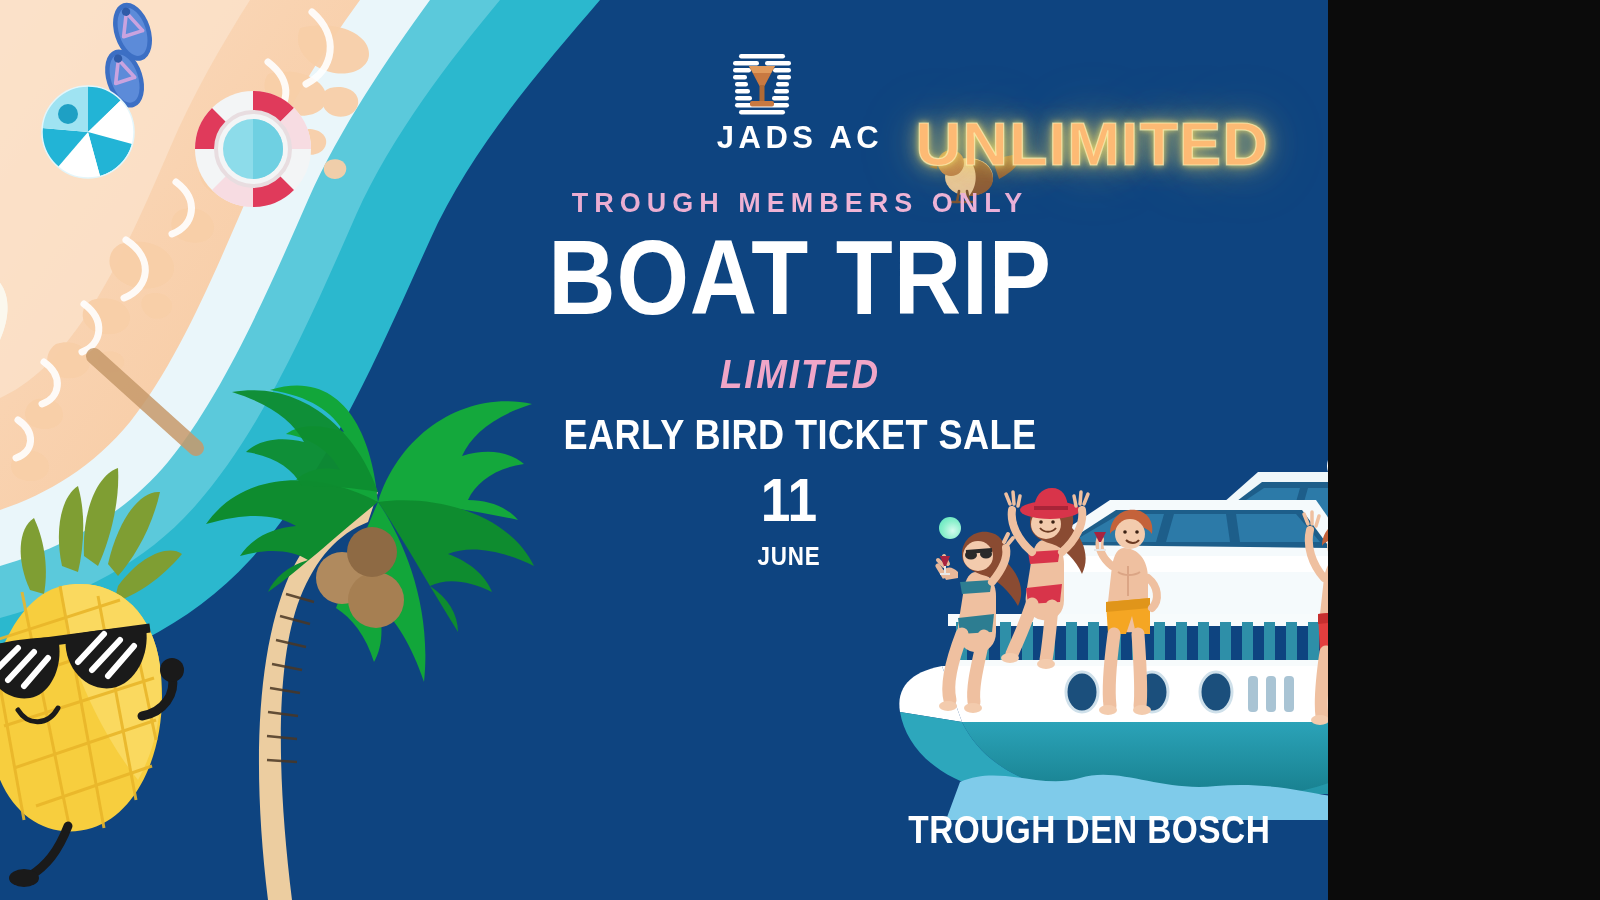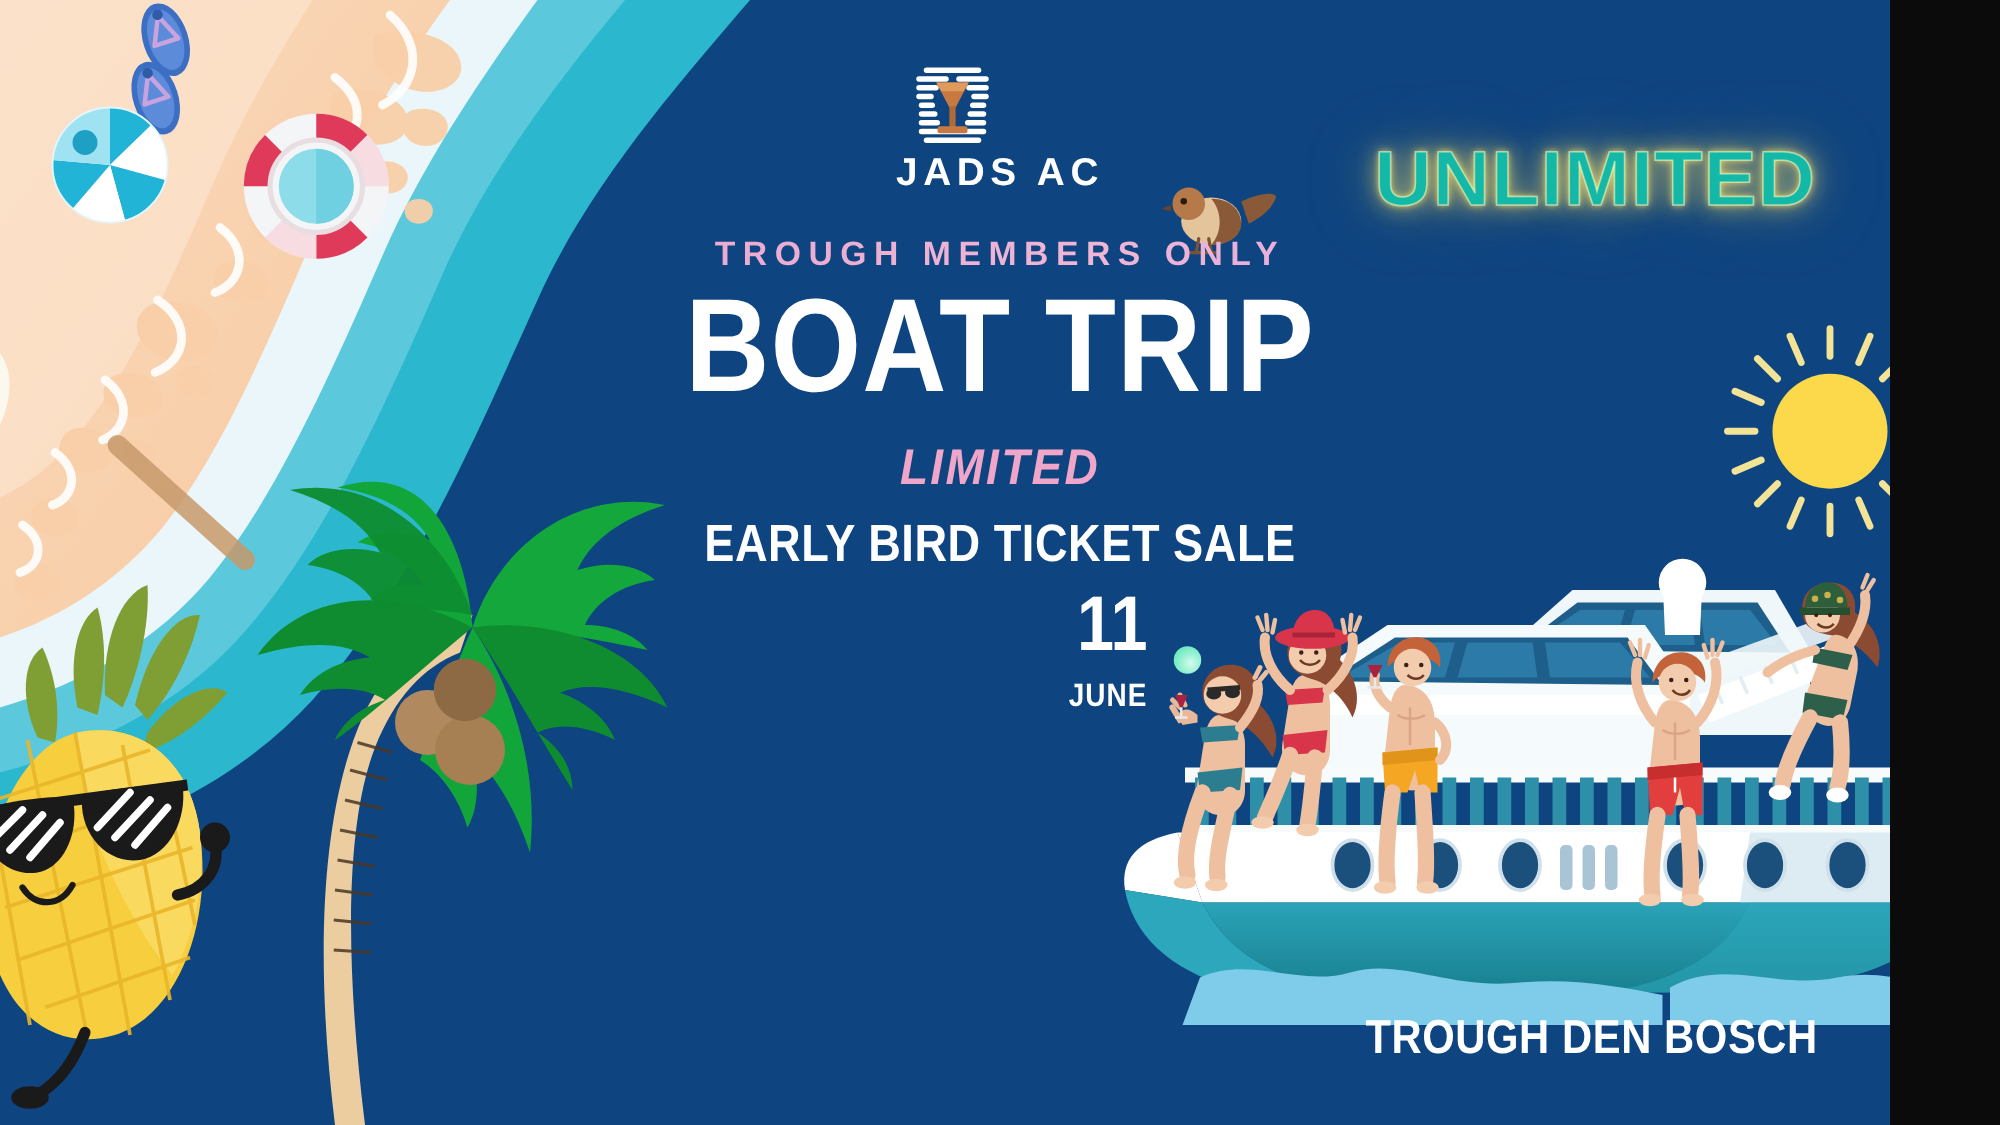--- a/index.html
+++ b/index.html
@@ -3,21 +3,21 @@
 <meta charset="utf-8">
 <style>
   * { margin:0; padding:0; box-sizing:border-box; }
   html,body { background:#0b0b0b; }
   body {
     font-family:"Liberation Sans", sans-serif;
     -webkit-font-smoothing:antialiased;
   }
   #poster {
     position:relative;
-    width:1512px; height:900px;
+    width:1328px; height:900px;
     overflow:hidden;
     background:#0E4480;
   }
   .layer { position:absolute; top:0; left:0; width:1600px; height:900px; }
   svg.layer { display:block; }
 
   
   .center-col {
     position:absolute; left:0; top:0; width:1600px;
     text-align:center;
@@ -53,41 +53,41 @@
     position:absolute; left:0; width:1600px; top:411px;
     font-size:42px; font-weight:700; color:#ffffff;
     letter-spacing:0.5px;
     transform:scaleX(0.86); transform-origin:50% 50%;
   }
   
   .dt-row {
     position:absolute; left:430px; top:468px; width:740px;
     display:flex; align-items:center; justify-content:center; gap:0;
   }
-  .dt-block { width:300px; text-align:right; }
+  .dt-block { width:300px; text-align:center; }
   .dt-big {
     font-size:62px; font-weight:700; color:#ffffff; line-height:1.02;
     transform:scaleX(0.86); transform-origin:50% 50%;
   }
   .dt-small {
     font-size:26px; font-weight:700; color:#ffffff; letter-spacing:1px;
     margin-top:10px;
     transform:scaleX(0.86); transform-origin:50% 50%;
   }
   .dt-dot {
     width:22px; height:22px; border-radius:50%;
     background:radial-gradient(circle at 62% 62%, #d6fbef 0%, #8df0cd 48%, #4fe3b8 100%);
     margin-top:16px; flex:0 0 22px;
   }
 
   
   .neon {
     position:absolute; right:62px; top:108px;
     text-align:center;
-    color:#14b8a6;
+    color:#fdba74;
     text-shadow:
       0 0 6px rgba(247,224,106,0.95),
       0 0 18px rgba(247,224,106,0.75),
       0 0 38px rgba(247,224,106,0.45),
       0 0 70px rgba(247,224,106,0.28);
   }
   .neon-1 {
     font-size:62px; font-weight:700; letter-spacing:1px;
     -webkit-text-stroke:1.2px rgba(255,255,200,0.55);
     transform:scaleX(1.02);

